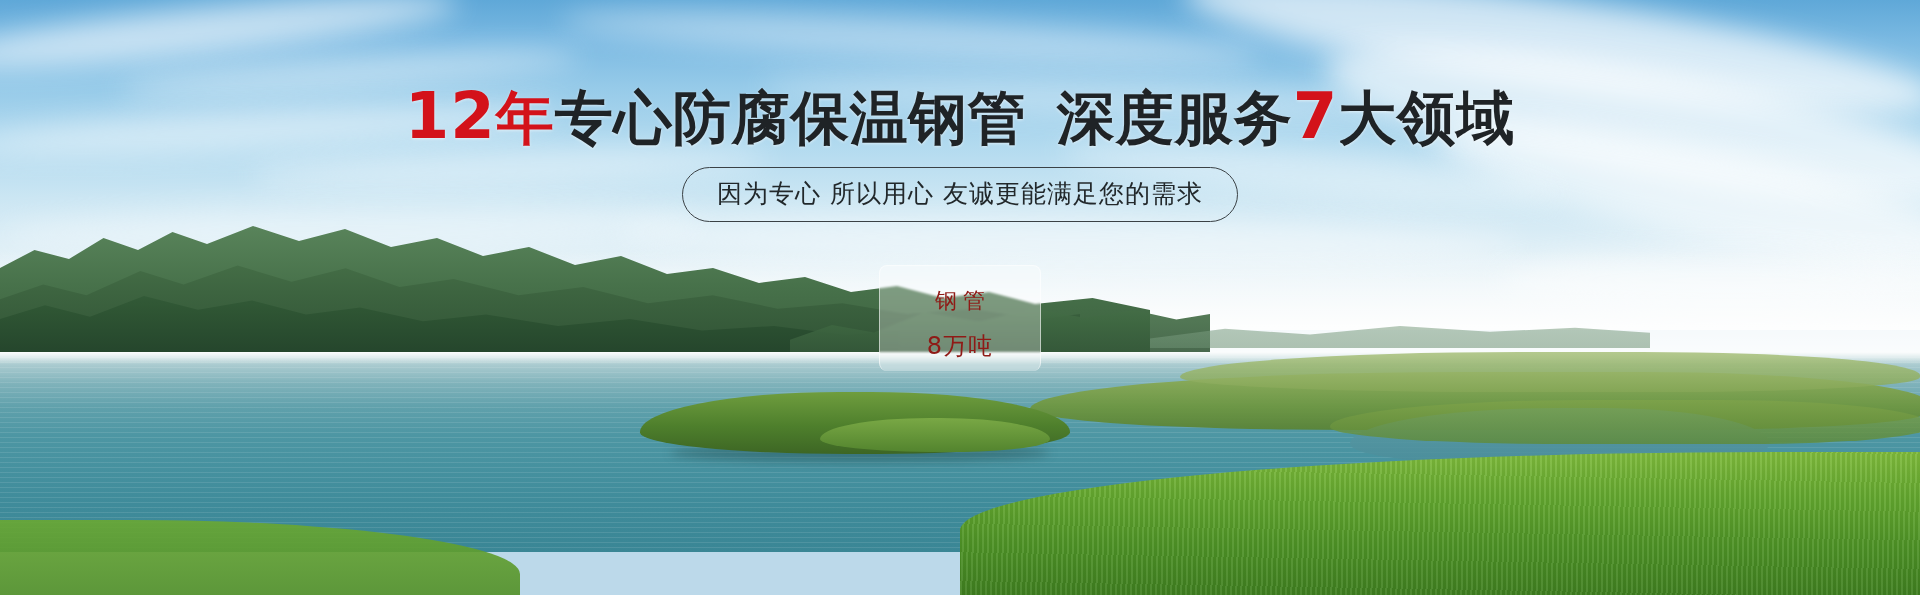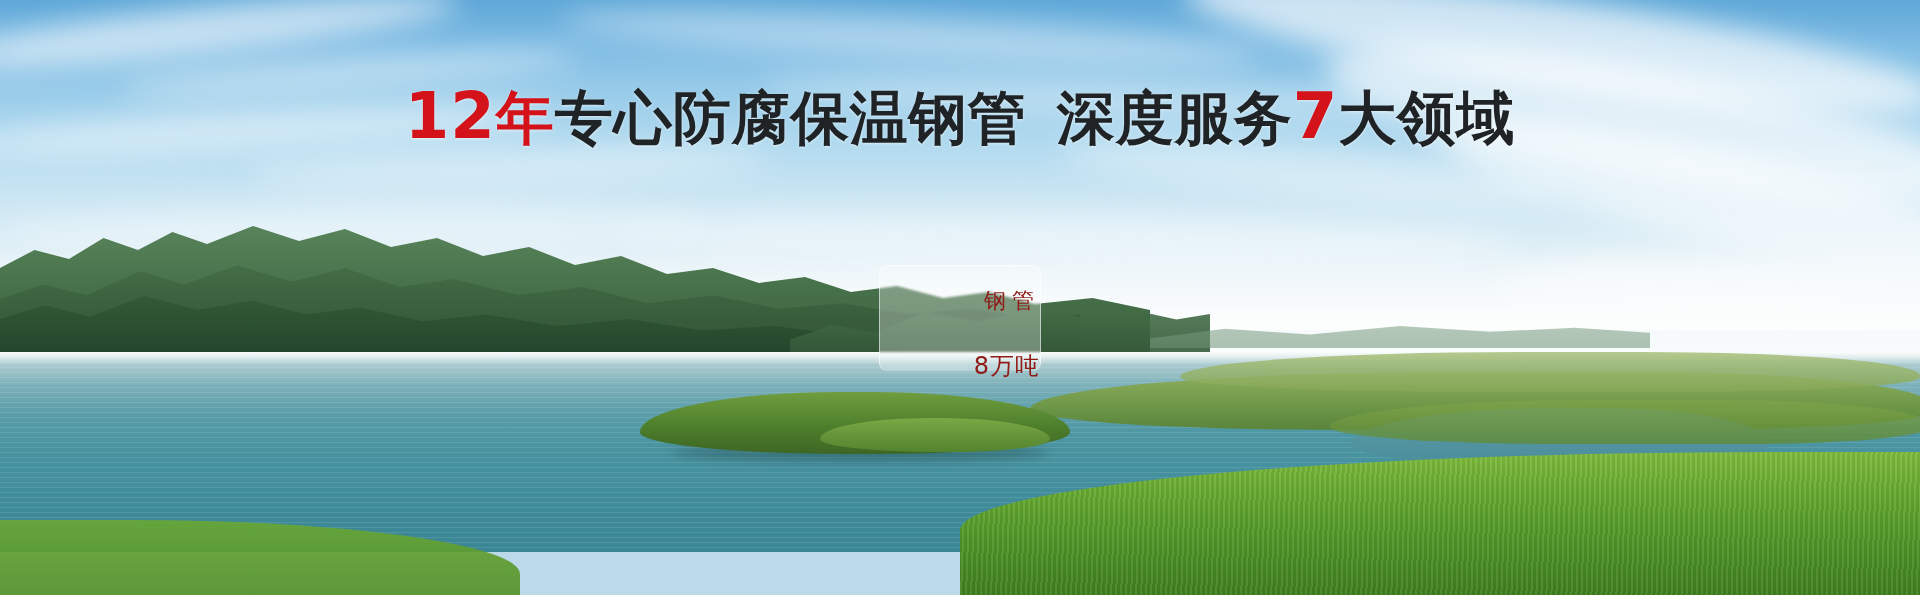--- a/index.html
+++ b/index.html
@@ -229,39 +229,38 @@
     display:flex; justify-content:center; gap:6px;
   }
   .card {
     width:162px; height:106px;
     border-radius:8px;
     background:rgba(255,255,255,0.30);
     border:1px solid rgba(255,255,255,0.55);
     border-bottom:none;
     display:flex;
     flex-direction:column;
-    align-items:flex-end;
+    align-items:center;
     justify-content:flex-start;
     padding-top:20px;
     backdrop-filter:blur(1px);
   }
   .card-label {
     font-size:22px;
     color:#8f1a16;
     letter-spacing:6px;
     text-indent:6px;
     margin-bottom:14px;
     white-space:nowrap;
   }
   .card-value {
     font-size:24px;
     color:#8f1a16;
     white-space:nowrap;
     letter-spacing:1px;
-    margin-top:20px;
   }
   .card-value sup { font-size:14px; vertical-align:super; }
 </style>
 </head>
 <body>
 
 <div class="banner">
 
   <div class="sky"></div>
 
@@ -298,20 +297,23 @@
   <div class="island"></div>
   <div class="island2"></div>
 
   <div class="grass-fg"></div>
   <div class="grass-left"></div>
 
   <div class="headline">
     <span class="num">12</span><span class="red-cn">年</span><span>专心防腐保温钢管</span><span class="gap"></span><span>深度服务</span><span class="num">7</span><span>大领域</span>
   </div>
 
+  <div class="subtitle-wrap">
+    <div class="subtitle">因为专心 所以用心 友诚更能满足您的需求</div>
+  </div>
 
   <div class="cards">
 
     <div class="card">
       <div class="card-label">钢管</div>
       <div class="card-value">
         <span>8万吨</span>
       </div>
     </div>
 

